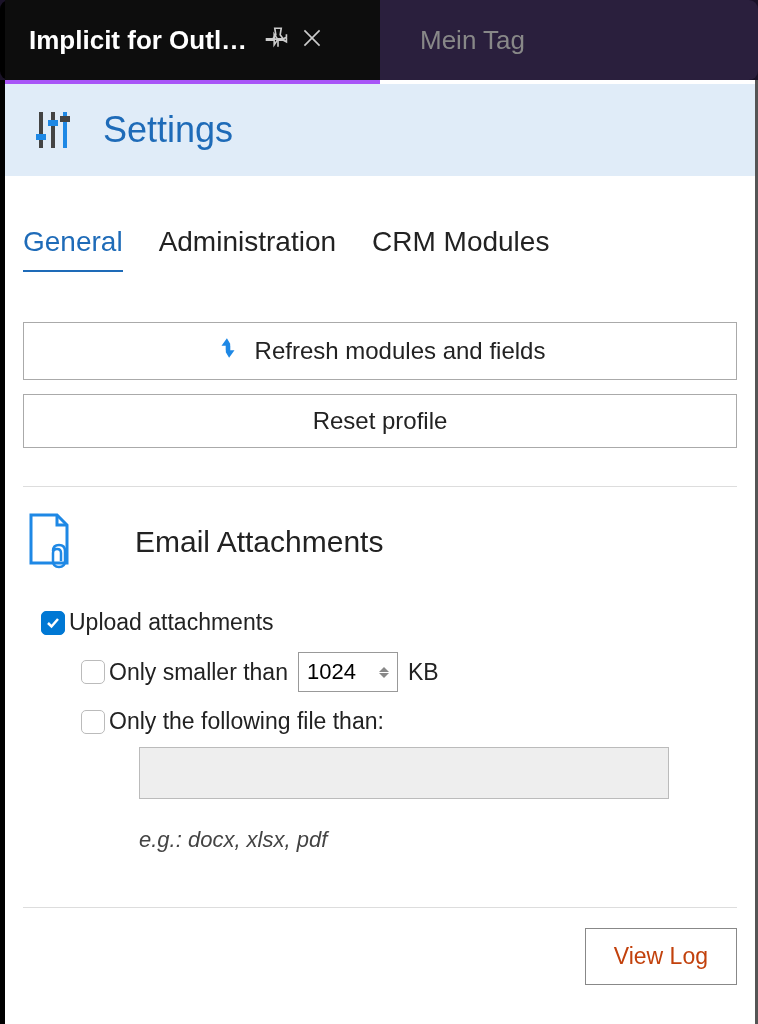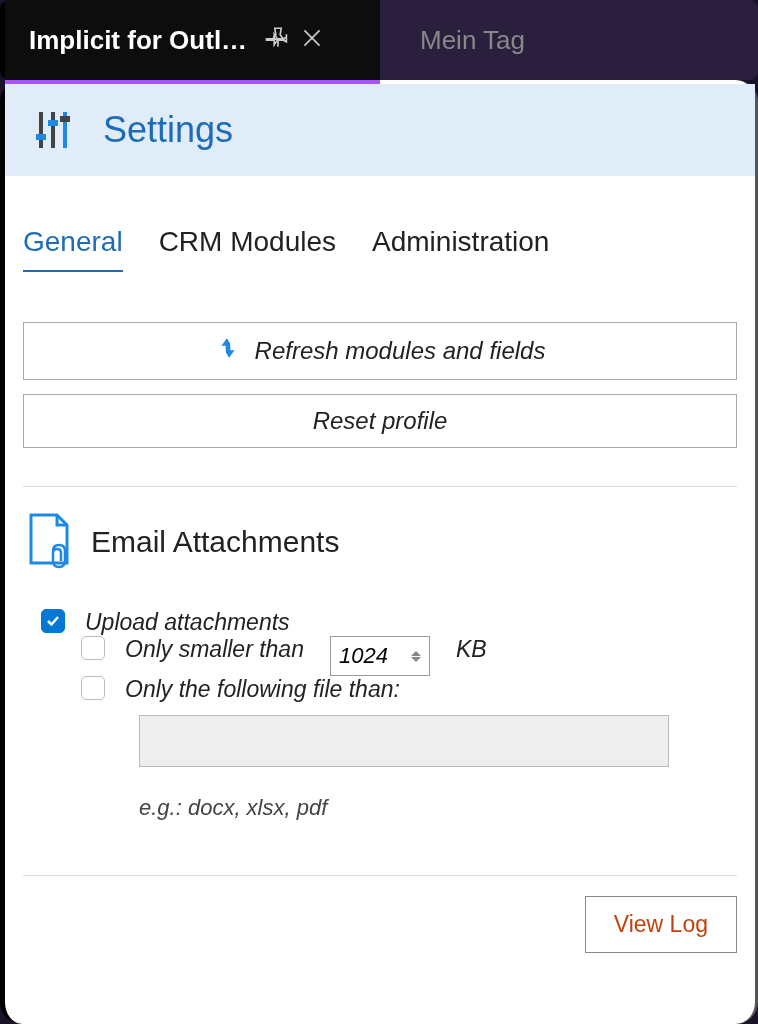--- a/index.html
+++ b/index.html
@@ -57,21 +57,20 @@
     }
     .close-icon { margin-left: 8px; }
     
     .content {
       background: #fff;
       border-left: 5px solid #000;
       border-right: 3px solid #555;
       height: calc(100% - 80px);
       display: flex;
       flex-direction: column;
-      border-radius: 22px;
     }
     .page-header {
       background: #e0ecf8;
       padding: 22px 24px;
       display: flex;
       align-items: center;
       gap: 26px;
       margin-top: 4px;
     }
     .page-title {
@@ -108,52 +107,52 @@
       border: 1px solid #aaa;
       background: #fff;
       padding: 12px;
       font-size: 24px;
       display: flex;
       align-items: center;
       justify-content: center;
       gap: 14px;
       cursor: pointer;
       color: #222;
-      font-style: italic;
     }
     .divider {
       height: 1px;
       background: #ddd;
       margin: 38px 18px 0 18px;
     }
     
     .section {
       padding: 24px 18px 0 18px;
     }
     .section-header {
       display: flex;
       align-items: center;
       gap: 16px;
     }
     .section-title {
       font-size: 30px;
       color: #222;
       font-weight: 400;
+      margin-left: 44px;
     }
     
     .checkbox-row {
       display: flex;
-      gap: 20px;
+      align-items: center;
+      gap: 4px;
       margin-top: 36px;
       margin-left: 18px;
-      font-style: italic;
     }
     .checkbox-row.indent {
       margin-left: 58px;
-      margin-top: 0;
+      margin-top: 16px;
     }
     .cb {
       width: 24px;
       height: 24px;
       border-radius: 5px;
       border: 1.5px solid #bbb;
       background: #fff;
       display: inline-flex;
       align-items: center;
       justify-content: center;
@@ -263,22 +262,22 @@
         <rect x="7" y="28" width="10" height="6" fill="#1e88e5"></rect>
         <rect x="19" y="14" width="10" height="6" fill="#1e88e5"></rect>
         <rect x="31" y="10" width="10" height="6" fill="#444"></rect>
       </svg>
     </span>
     <h1 class="page-title">Settings</h1>
   </div>
 
   <div class="tabs">
     <div class="tab active">General</div>
+    <div class="tab">Administration</div>
     <div class="tab">CRM Modules</div>
-    <div class="tab">Administration</div>
   </div>
 
   <div class="action-buttons">
     <button class="action-btn">
       <span>
         <svg width="26" height="26" viewBox="0 0 24 24" fill="#1e88e5">
           <path d="M11 3 L6 10 L10 10 L10 14 L14 14 L14 8 Z"></path>
           <path d="M13 21 L18 14 L14 14 L14 10 L10 10 L10 16 Z"></path>
         </svg>
       </span>

